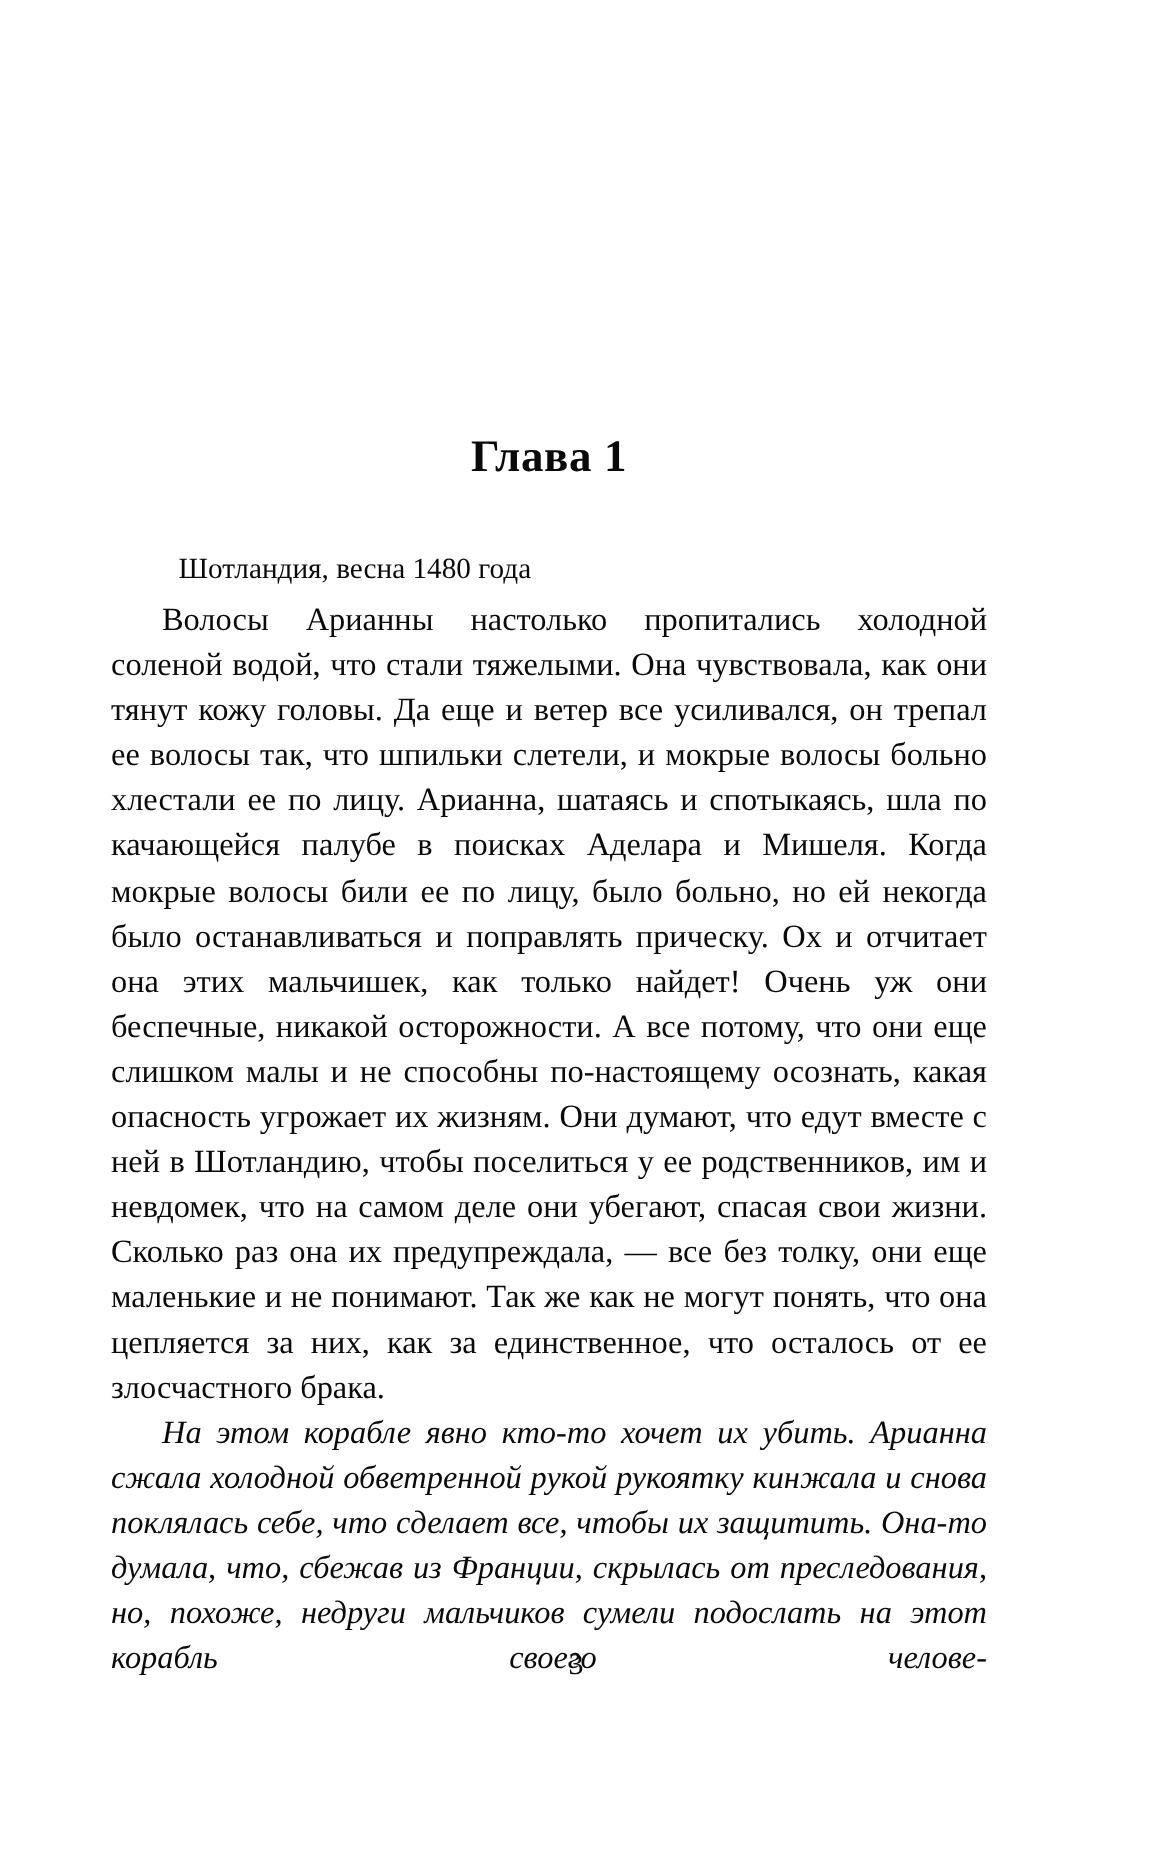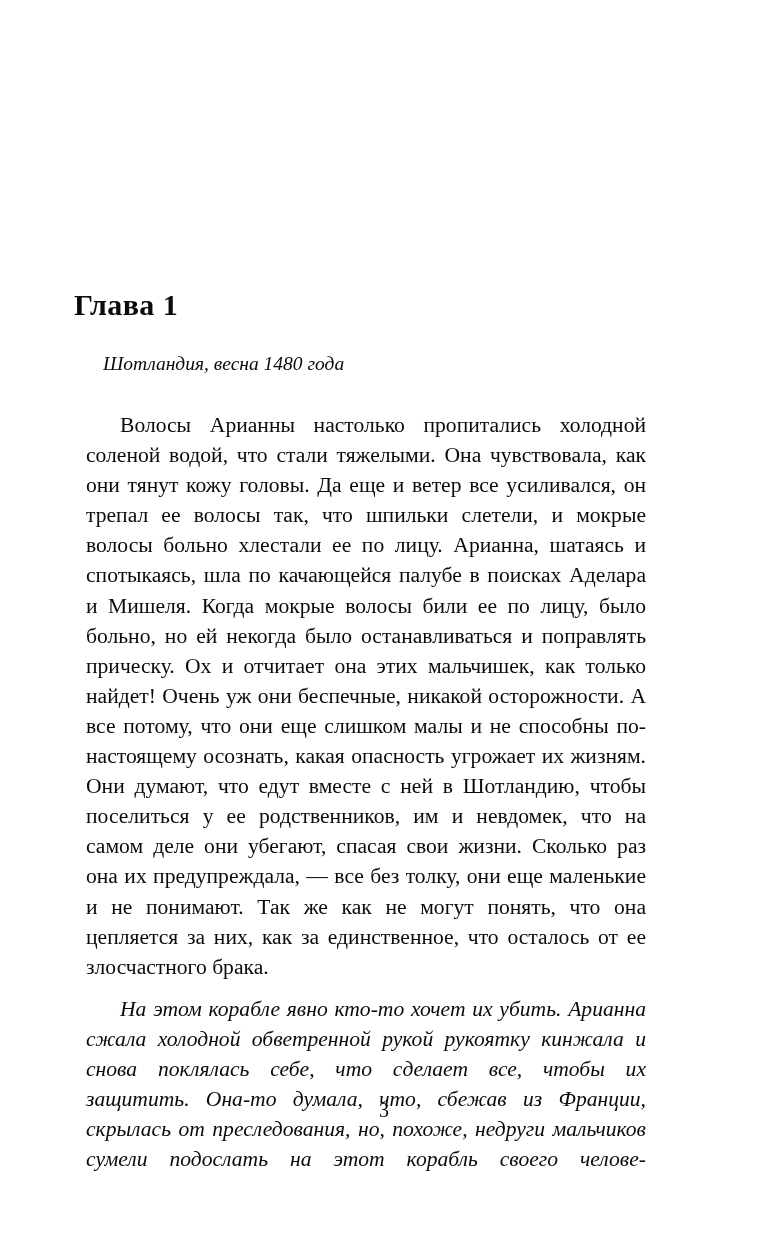--- a/index.html
+++ b/index.html
@@ -26,47 +26,47 @@
     top: 0;
     width: 584px;   
     height: 1241px;
   }
 
   .chapter-title {
     position: absolute;
     top: 288px;
     left: 0;
     width: 584px;
+    text-align: center;
     font-size: 30px;
     font-weight: bold;
     letter-spacing: 0.4px;
     line-height: 1.1;
     margin: 0;
   }
 
   .epigraph {
     position: absolute;
     top: 352px;
     left: 29px;
     font-size: 19.5px;
-    font-style: italic;
     line-height: 1.25;
     white-space: nowrap;
-    margin: 0;
+    margin: 16px;
   }
 
   .body-copy {
     position: absolute;
     top: 398px;
     left: 0;
     width: 584px;
   }
 
   .body-copy p {
-    margin: 12px;
+    margin: 0;
     font-size: 21.6px;
     line-height: 30.1px;
     text-align: justify;
     text-justify: inter-word;
     text-indent: 34px;
     hyphens: manual;
     -webkit-hyphens: manual;
   }
 
   

